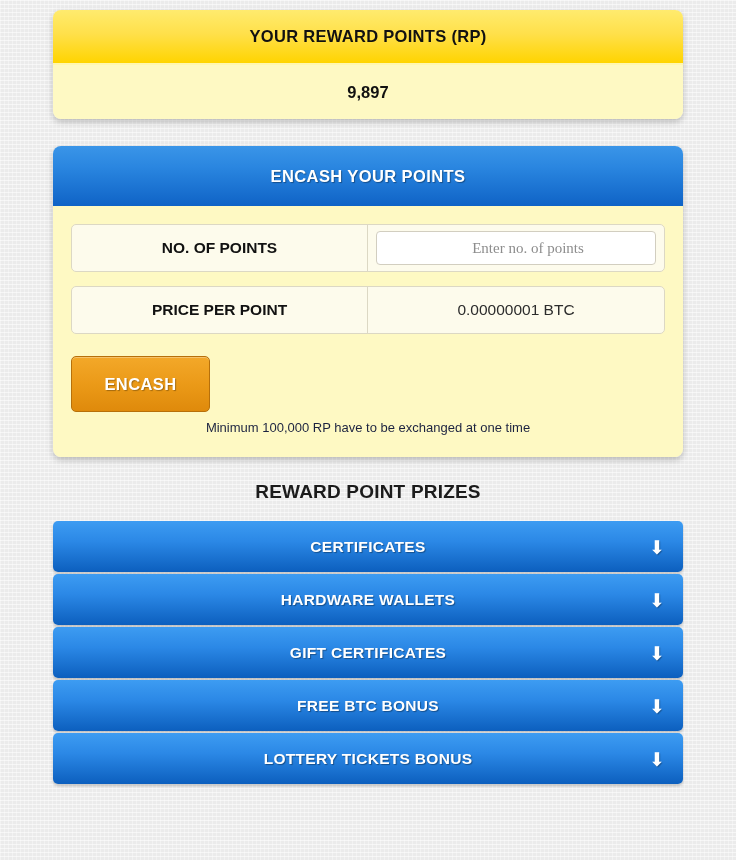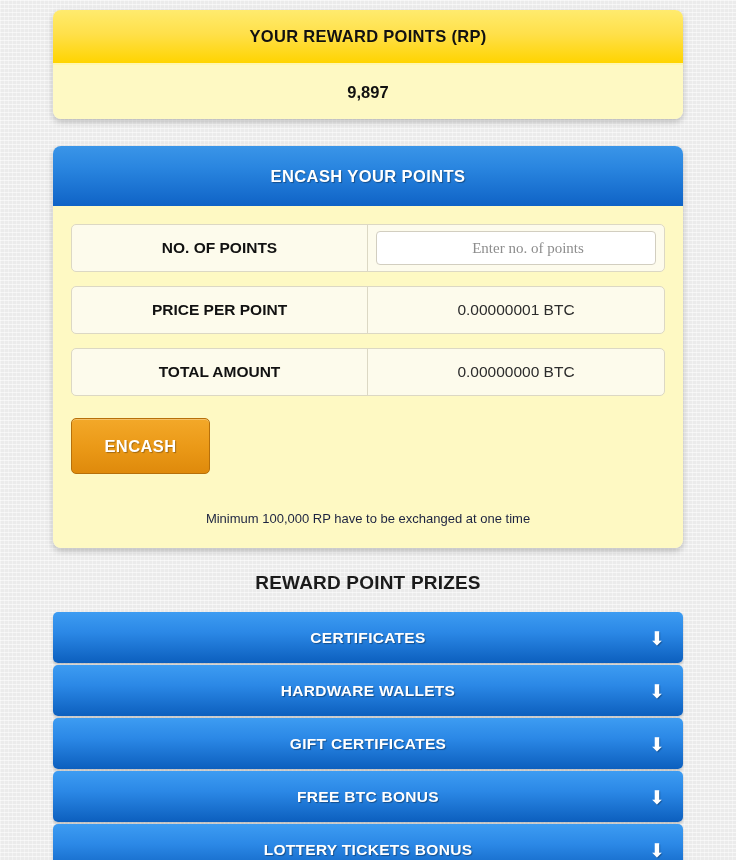--- a/index.html
+++ b/index.html
@@ -132,21 +132,21 @@
     color: #ffffff;
     font-family: "Liberation Sans", sans-serif;
     font-weight: bold;
     font-size: 16.5px;
     letter-spacing: 0.4px;
     text-shadow: 1px 1px 1px rgba(0,0,0,0.3);
     cursor: pointer;
     box-shadow: inset 0 1px 0 rgba(255,255,255,0.3);
   }
   .min-note {
-    margin-top: 37px;
+    margin-top: 8px;
     text-align: center;
     font-size: 13px;
     color: #1c2340;
   }
 
   
   .prizes-title {
     text-align: center;
     font-weight: bold;
     font-size: 19px;
@@ -204,24 +204,20 @@
         <div class="fcell-value">
           <input class="points-input" type="text" placeholder="Enter no. of points" style="">
         </div>
       </div>
 
       <div class="frow">
         <div class="fcell-label">PRICE PER POINT</div>
         <div class="fcell-value">0.00000001 BTC</div>
       </div>
 
-      <div class="frow">
-        <div class="fcell-label">TOTAL AMOUNT</div>
-        <div class="fcell-value">0.00000000 BTC</div>
-      </div>
 
       <div class="encash-btn-wrap">
         <button class="encash-btn">ENCASH</button>
       </div>
 
       <div class="min-note">Minimum 100,000 RP have to be exchanged at one time</div>
     </div>
   </div>
 
   <h2 class="prizes-title">REWARD POINT PRIZES</h2>

